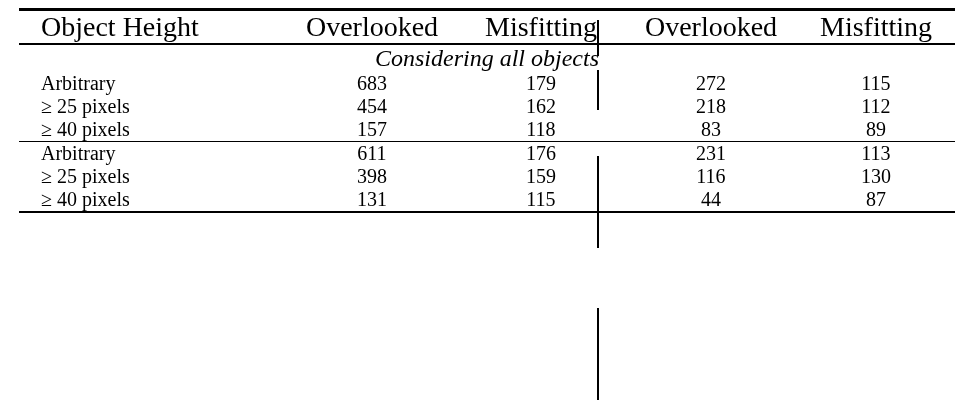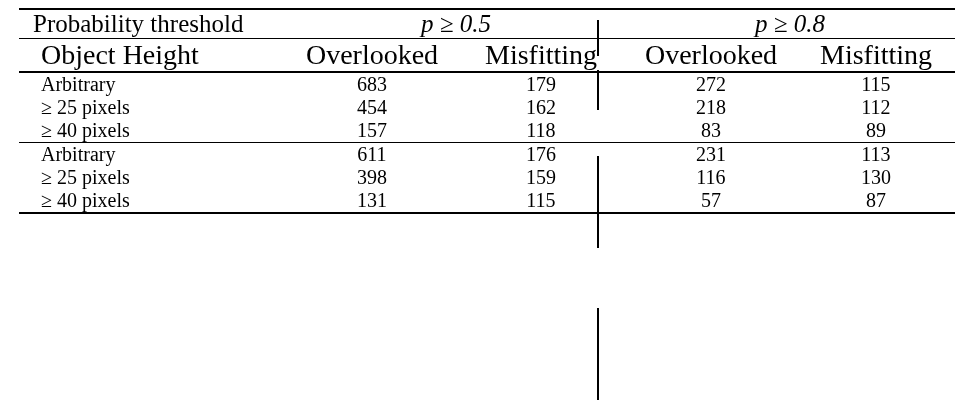--- a/index.html
+++ b/index.html
@@ -126,42 +126,40 @@
         <col class="c1">
         <col class="c2">
         <col class="c3">
         <col class="c4">
     </colgroup>
     <tbody>
       <tr class="rule-top">
         <td colspan="5"></td>
       </tr>
 
-      <tr class="row-header">
-        <td class="hdr-label">Probability threshold</td>
-        <td class="hdr-center hdr-math" colspan="2">p ≥ 0.5</td>
-        <td class="hdr-center hdr-math" colspan="2">p ≥ 0.8</td>
-      </tr>
 
       <tr class="rule-mid">
         <td colspan="5"></td>
       </tr>
 
       <tr class="row-subheader">
         <td class="subhdr-label">Object Height</td>
         <td class="subhdr-center">Overlooked</td>
         <td class="subhdr-center">Misfitting</td>
         <td class="subhdr-center">Overlooked</td>
         <td class="subhdr-center">Misfitting</td>
       </tr>
 
       <tr class="rule-thick">
         <td colspan="5"></td>
       </tr>
 
+      <tr class="section-title">
+        <td colspan="5">Considering all objects</td>
+      </tr>
 
       <tr class="data-row">
         <td class="data-label">Arbitrary</td>
         <td class="data-val">683</td>
         <td class="data-val">179</td>
         <td class="data-val">272</td>
         <td class="data-val">115</td>
       </tr>
 
       <tr class="data-row">
@@ -198,21 +196,21 @@
         <td class="data-val">398</td>
         <td class="data-val">159</td>
         <td class="data-val">116</td>
         <td class="data-val">130</td>
       </tr>
 
       <tr class="data-row">
         <td class="data-label">≥ 40 pixels</td>
         <td class="data-val">131</td>
         <td class="data-val">115</td>
-        <td class="data-val">57</td>
+        <td class="data-val">44</td>
         <td class="data-val">87</td>
       </tr>
 
       <tr class="rule-thick">
         <td colspan="5"></td>
       </tr>
     </tbody>
   </table>
 
   <div class="vbar vbar-1"></div>

